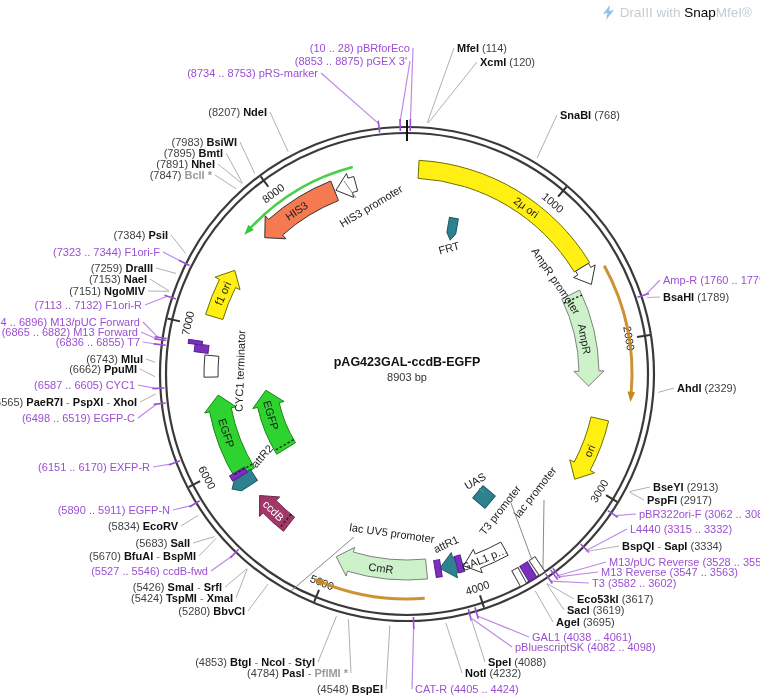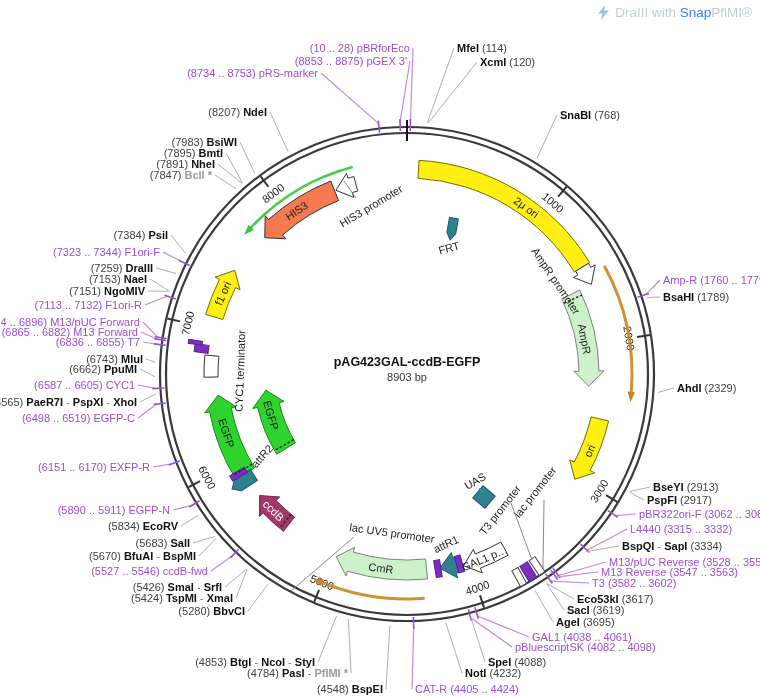--- a/index.html
+++ b/index.html
@@ -1,29 +1,29 @@
 <!DOCTYPE html>
 <html><head>
 <meta charset="utf-8">
 <style>
   html,body{margin:0;padding:0;background:#fff;}
   body{width:760px;height:697px;position:relative;font-family:"Liberation Sans",sans-serif;overflow:hidden;}
   #map{position:absolute;left:0;top:0;}
   #watermark{position:absolute;top:5px;right:8px;font-size:13.5px;color:#c3cdd4;display:flex;align-items:center;gap:5px;user-select:none;}
-  #watermark .brand-red{color:#3b82f6;}
+  #watermark .brand-red{color:#000000;}
   text{font-family:"Liberation Sans",sans-serif;}
 </style>
 </head>
 <body>
 
 <div id="watermark">
   <svg width="12" height="15" viewBox="0 0 12 15">
     <polygon points="7,0 0,9 4.5,8 3,15 11,5 6.2,6" fill="#8fc3e8"></polygon>
   </svg>
-  <span><span>DraIII with </span><span class="brand-red">Snap</span><span>PflMI®</span></span>
+  <span><span>DraIII with </span><span class="brand-red">Snap</span><span>MfeI®</span></span>
 </div>
 
 <svg id="map" width="760" height="697" viewBox="0 0 760 697">
     <circle cx="407" cy="374" r="247" fill="none" stroke="#3a3a3a" stroke-width="2.2"></circle>
     <circle cx="407" cy="374" r="241" fill="none" stroke="#3a3a3a" stroke-width="2.2"></circle>
     <line x1="407" y1="141" x2="407" y2="120" stroke="#111" stroke-width="2"></line>
     <line x1="558.12" y1="196.66" x2="566.55" y2="186.76" stroke="#333333" stroke-width="2"></line>
     <text x="552.93" y="202.75" text-anchor="middle" dominant-baseline="central" font-size="11" fill="#222222" transform="rotate(40.44 552.93 202.75)">1000</text>
     <line x1="637.05" y1="337.04" x2="649.88" y2="334.97" stroke="#333333" stroke-width="2"></line>
     <text x="629.15" y="338.30" text-anchor="middle" dominant-baseline="central" font-size="11" fill="#222222" transform="rotate(80.87 629.15 338.30)">2000</text>

